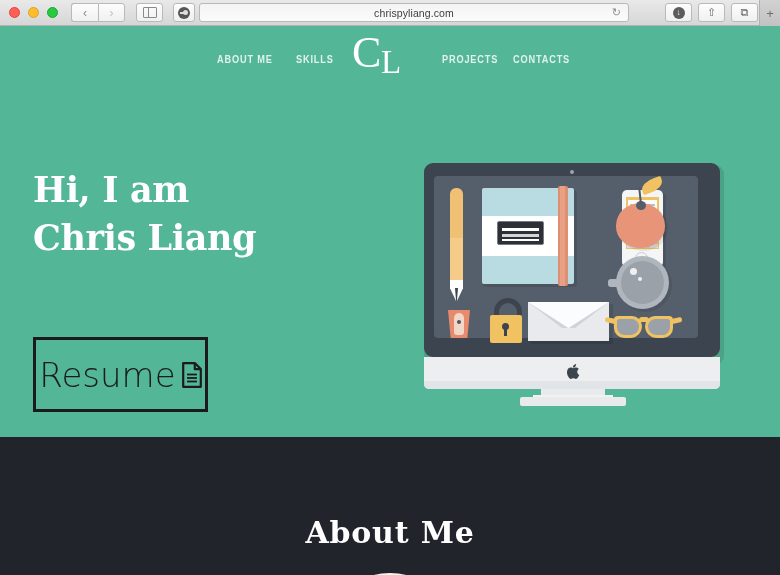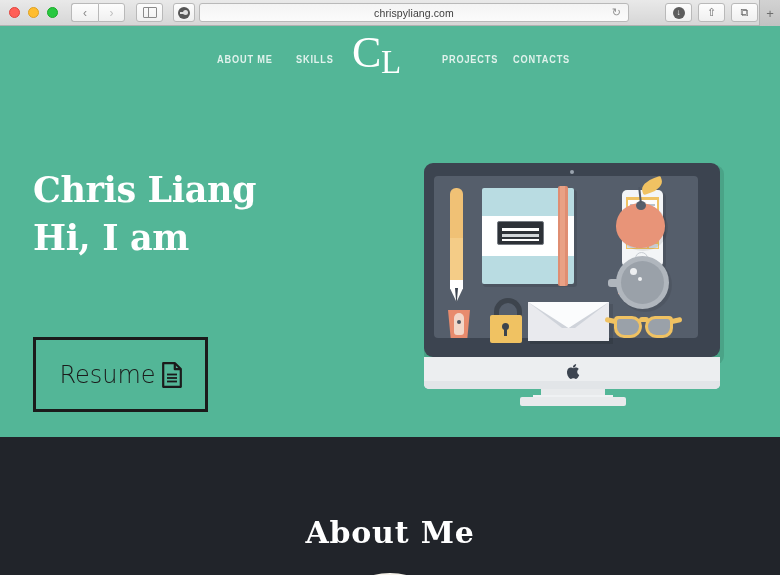--- a/index.html
+++ b/index.html
@@ -128,21 +128,21 @@
     position: absolute; left: 33px; top: 311px;
     width: 175px; height: 75px;
     border: 3px solid #1b1b1b;
     background: transparent;
     display: flex; align-items: center; justify-content: center;
     gap: 6px;
     cursor: pointer;
   }
   .resume-label {
     font-family: "DejaVu Sans", sans-serif;
-    font-size: 24px;
+    font-size: 34px;
     color: #1b1b1b;
     letter-spacing: 0px;
     font-weight: 300;
   }
   .doc-icon { width: 20px; height: 26px; position: relative; flex: none; }
 
   
   .imac { position: absolute; left: 418px; top: 133px; width: 310px; height: 255px; }
 
   .imac-shadow {
@@ -338,22 +338,22 @@
       <a class="nav-link n2">PROJECTS</a>
       <a class="nav-link n3">CONTACTS</a>
 
       <div class="logo">
         <span class="c">C</span>
         <span class="l">L</span>
       </div>
     </nav>
 
     <div class="hero-title">
+      <div>Hi, I am</div>
       <div>Chris Liang</div>
-      <div>Hi, I am</div>
     </div>
 
     <div class="resume-btn">
       <span class="resume-label">Resume</span>
       <span class="doc-icon">
         <svg width="20" height="26" viewBox="0 0 20 26">
           <path d="M1.2 1.2 H13 L18.8 7 V24.8 H1.2 Z" fill="none" stroke="#1b1b1b" stroke-width="2.2" stroke-linejoin="round"></path>
           <path d="M12.8 1.4 V7.2 H18.6" fill="none" stroke="#1b1b1b" stroke-width="2.2" stroke-linejoin="round"></path>
           <line x1="5" y1="12.5" x2="15" y2="12.5" stroke="#1b1b1b" stroke-width="1.8"></line>
           <line x1="5" y1="16" x2="15" y2="16" stroke="#1b1b1b" stroke-width="1.8"></line>

